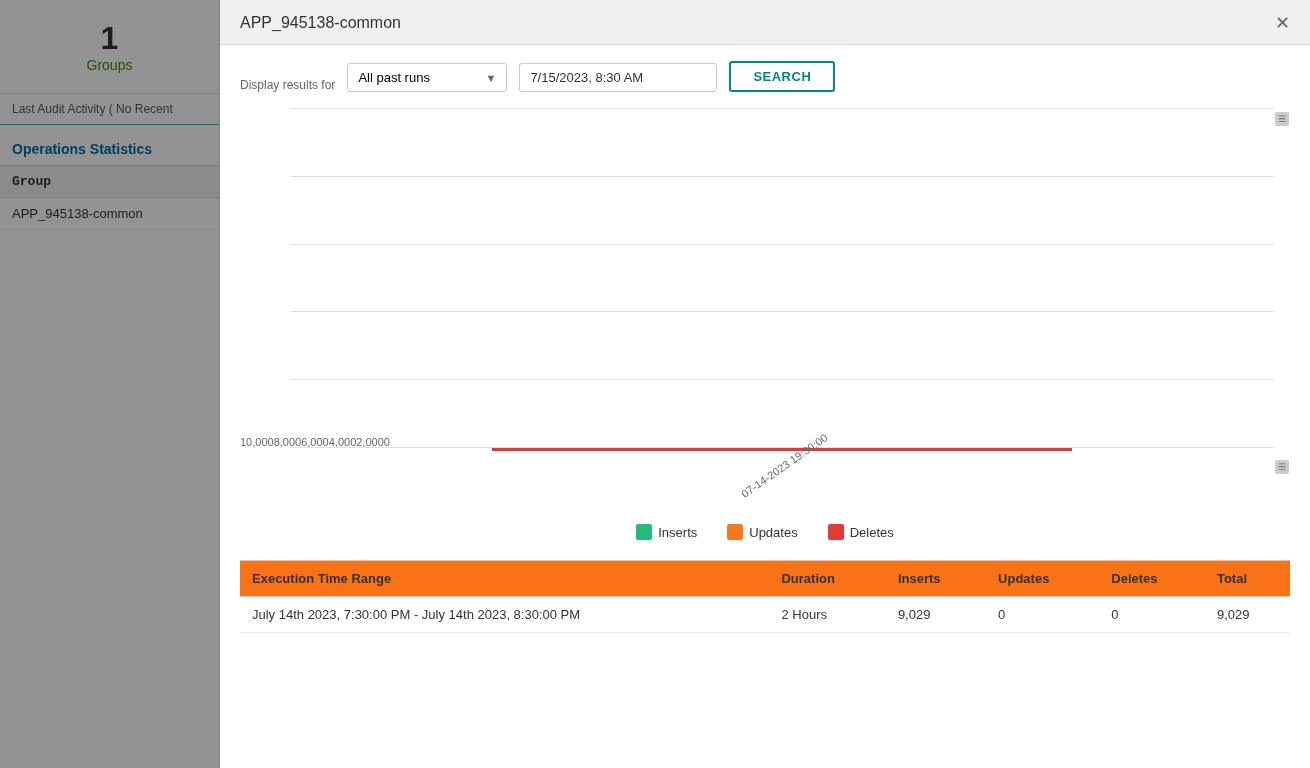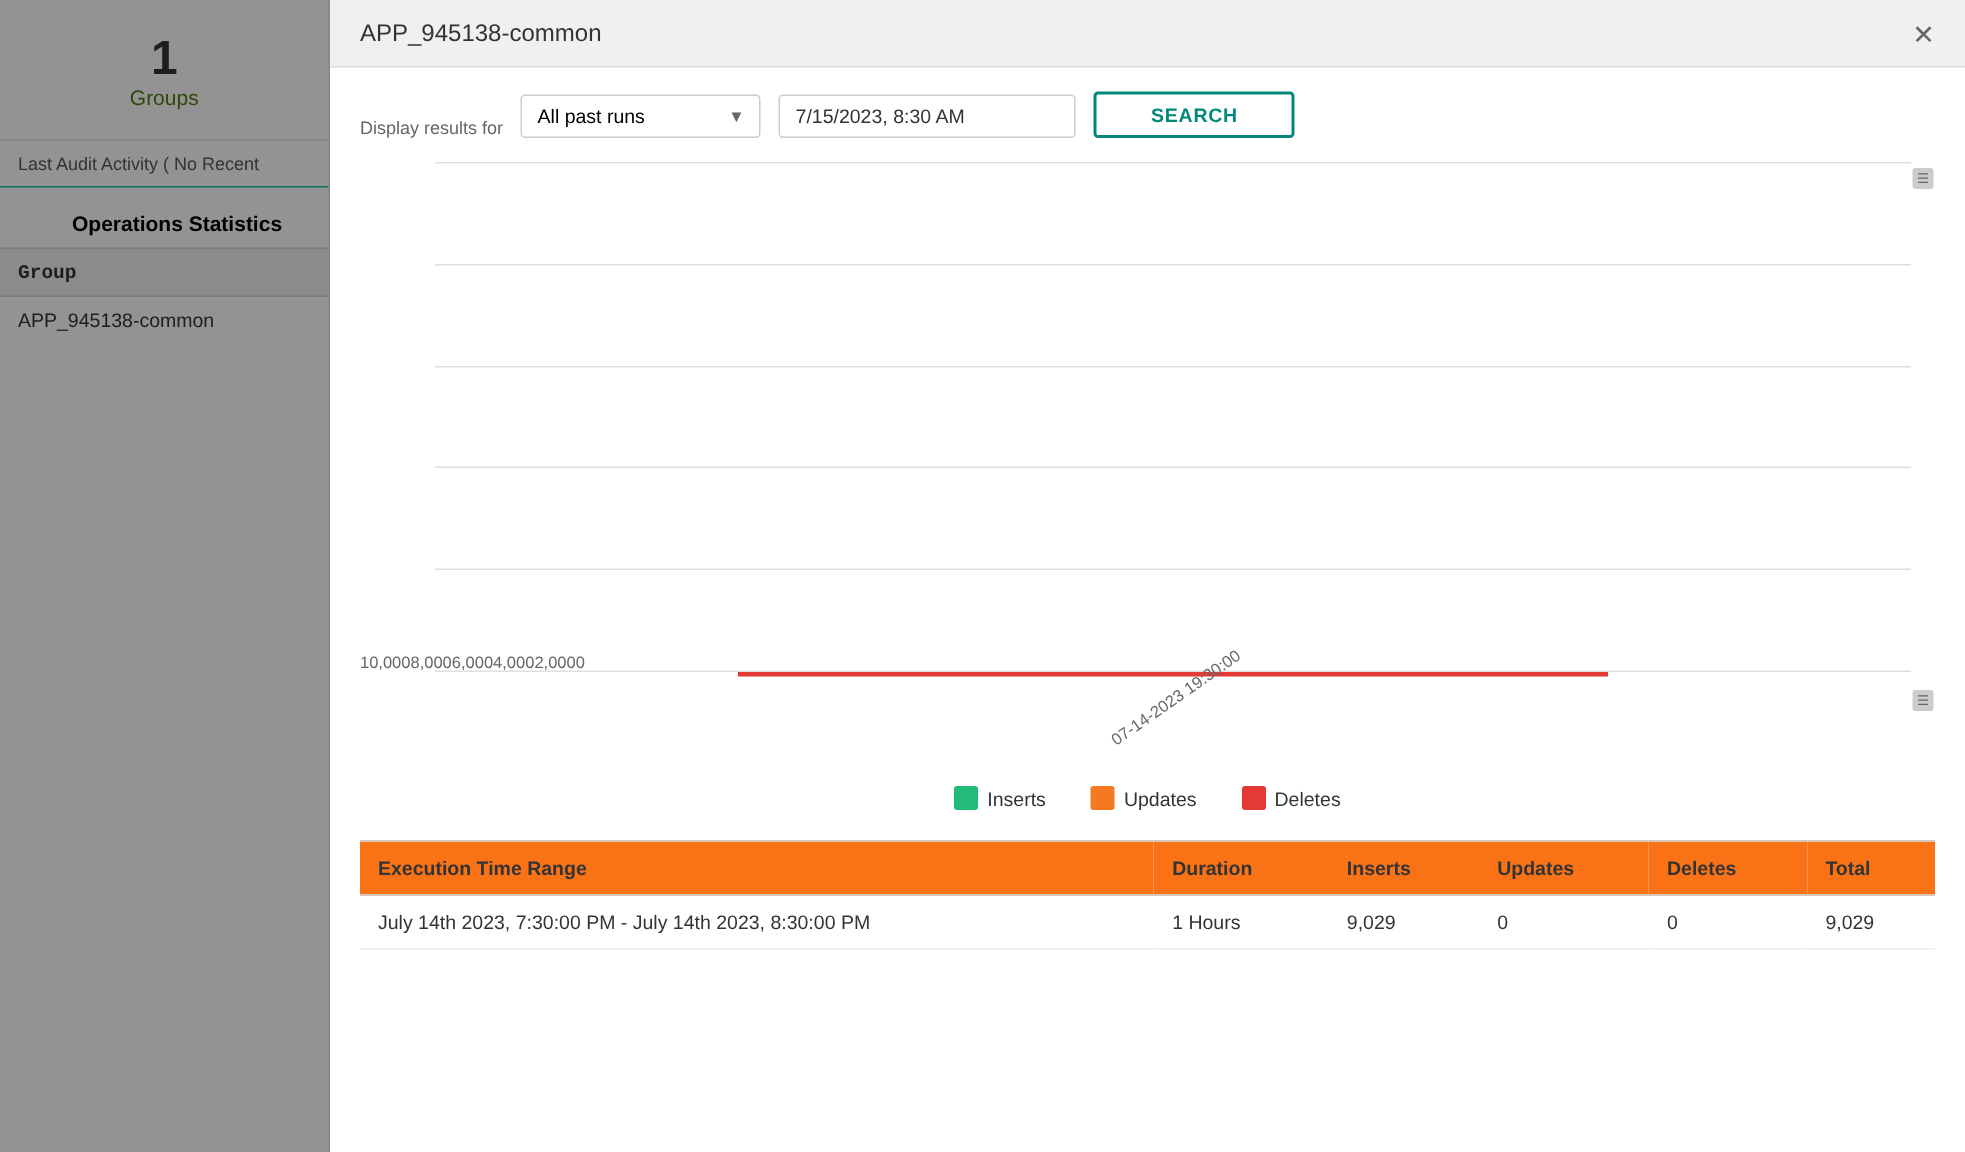--- a/index.html
+++ b/index.html
@@ -44,23 +44,22 @@
       color: #555;
       padding: 8px 12px;
       border-top: 1px solid #ddd;
       border-bottom: 1px solid #14b8a6;
       margin-top: 10px;
     }
 
     .bg-panel-ops {
       font-size: 14px;
       font-weight: bold;
-      color: #000000;
+      color: #0369a1;
       padding: 16px 12px 8px;
-      margin-left: 36px;
     }
 
     .bg-panel-table-header {
       background: #e8e8e8;
       padding: 8px 12px;
       font-size: 13px;
       font-weight: bold;
       color: #333;
       border-top: 1px solid #ccc;
       border-bottom: 1px solid #ccc;
@@ -170,21 +169,21 @@
       padding: 6px 10px;
       font-size: 13px;
       color: #333;
       background: #fff;
       min-width: 180px;
     }
 
     .search-btn {
       border: 2px solid #00897b;
       border-radius: 3px;
-      padding: 6px 36px;
+      padding: 6px 22px;
       font-size: 13px;
       font-weight: bold;
       color: #00897b;
       background: #fff;
       cursor: pointer;
       letter-spacing: 0.5px;
     }
 
     
     .chart-container {
@@ -470,21 +469,21 @@
             <th>Inserts</th>
             <th>Updates</th>
             <th>Deletes</th>
             <th>Total</th>
           </tr>
       </thead>
       <tbody>
 
       <tr>
             <td>July 14th 2023, 7:30:00 PM - July 14th 2023, 8:30:00 PM</td>
-            <td>1 Hours</td>
+            <td>2 Hours</td>
             <td>9,029</td>
             <td>0</td>
             <td>0</td>
             <td>9,029</td>
           </tr>
         </tbody>
     </table>
 
   </div>
 </div>

